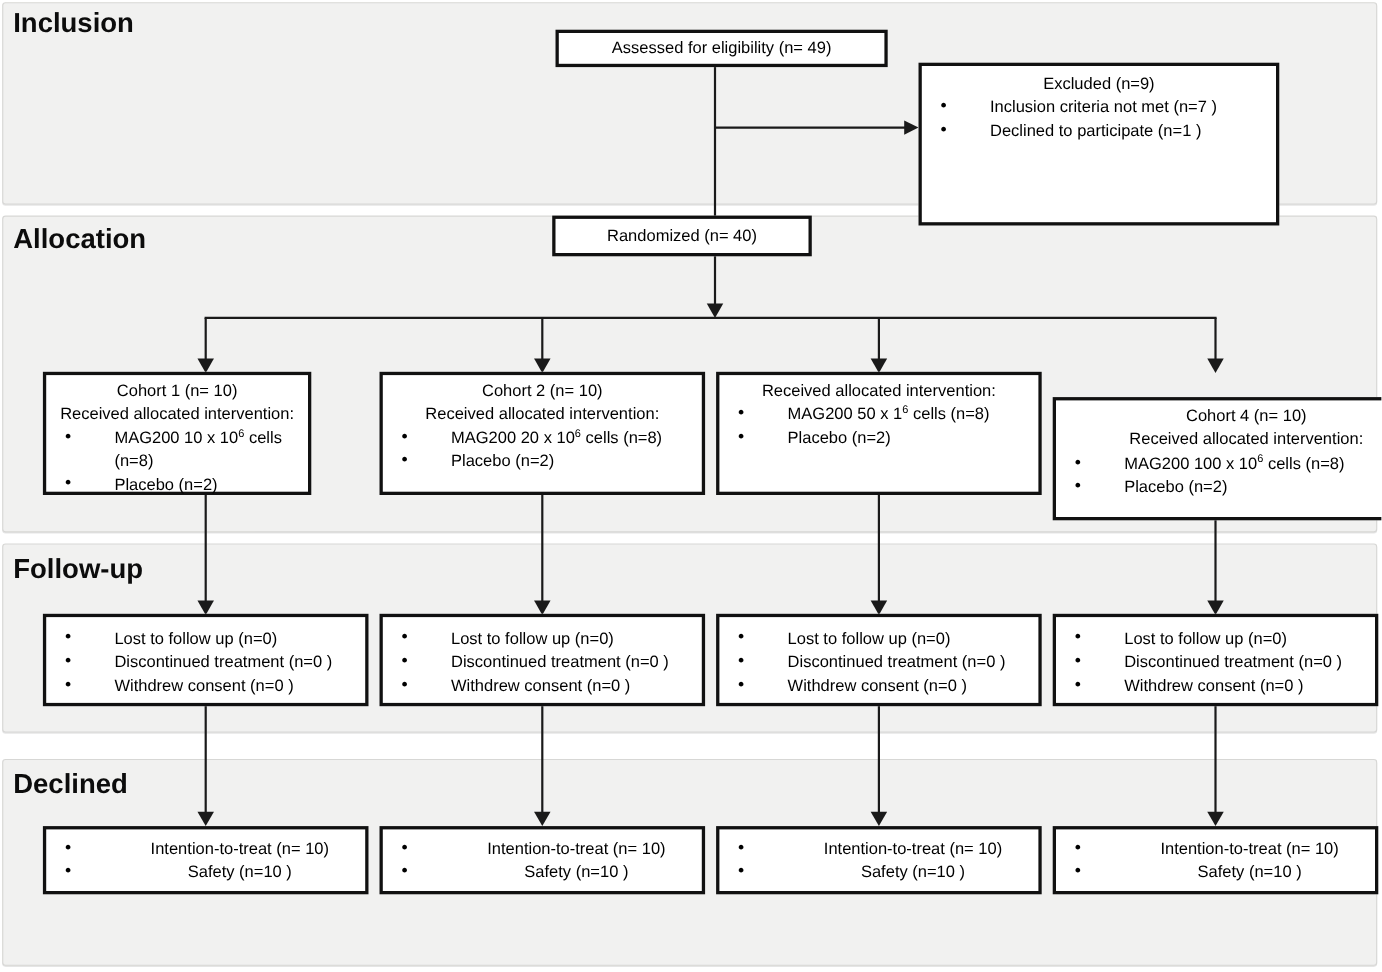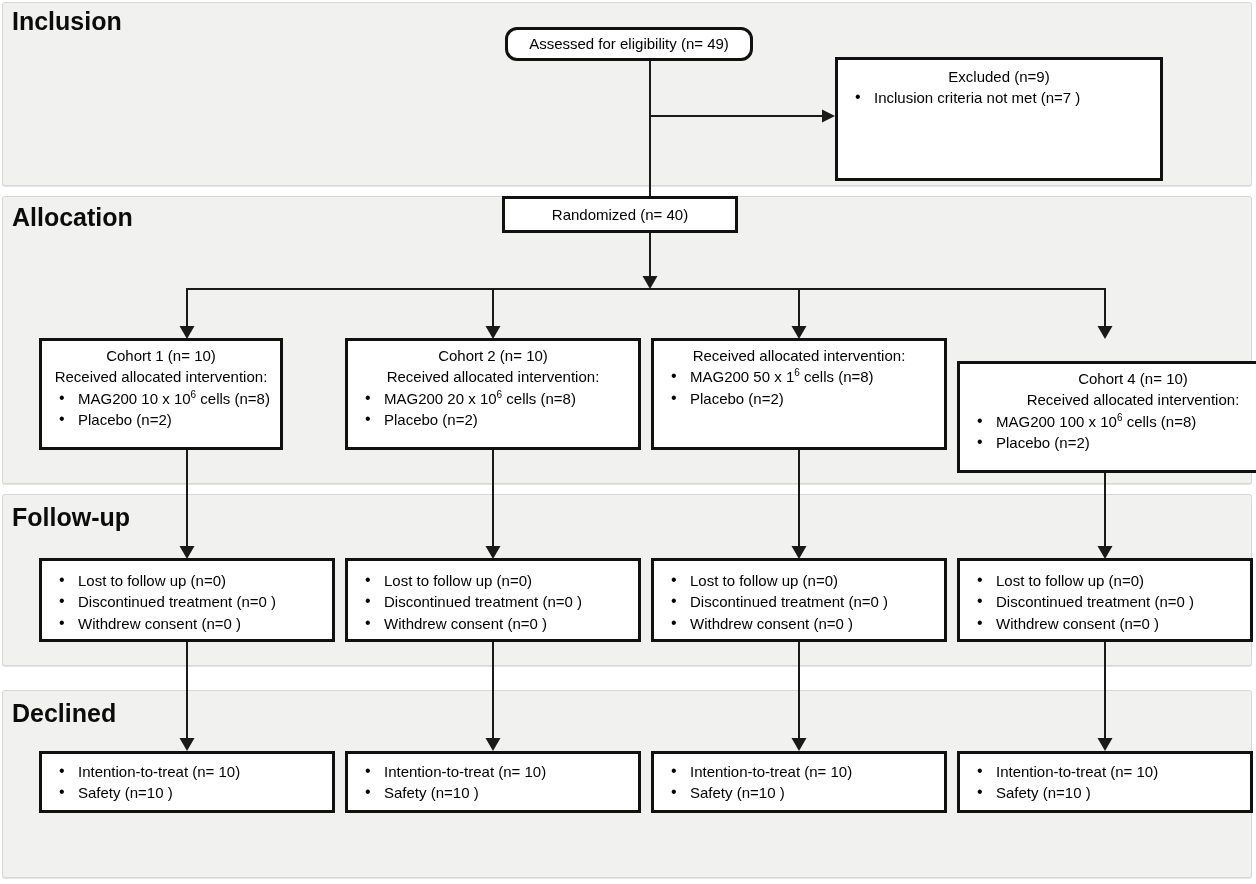--- a/index.html
+++ b/index.html
@@ -33,29 +33,29 @@
   .node{
     position:absolute;z-index:3;
     background:var(--box_bg);
     border:3px solid var(--box_border);
     box-sizing:border-box;
     font-size:15px;line-height:1.42;
   }
   .node.center-text{display:flex;align-items:center;justify-content:center;text-align:center;}
   .node .title-line{text-align:center;}
   ul.blist{margin:0;padding:0;list-style:none;}
-  ul.blist li{position:relative;padding-left:36px;}
+  ul.blist li{position:relative;padding-left:62px;}
   ul.blist li::before{
     content:"\2022";
     position:absolute;left:17px;top:-1px;
     font-size:16px;
   }
   .cohort{padding-top:4px;}
   .fubox{padding-top:9px;}
-  .anbox{padding-top:7px;}
+  .anbox{padding-top:7px;text-align:center;}
   .excluded{padding-top:6px;}
   sup{font-size:10px;line-height:0;}
 </style>
 </head>
 <body>
 
 <div id="canvas">
 
   <div class="band" style="top:2px;height:184px;"></div>
   <div class="band" style="top:196px;height:288px;"></div>
@@ -102,28 +102,29 @@
       <line x1="493" y1="641" x2="493" y2="740"></line>
       <line x1="799" y1="641" x2="799" y2="740"></line>
       <line x1="1105" y1="641" x2="1105" y2="740"></line>
       <polygon points="187,751 179.5,738 194.5,738" stroke="none"></polygon>
       <polygon points="493,751 485.5,738 500.5,738" stroke="none"></polygon>
       <polygon points="799,751 791.5,738 806.5,738" stroke="none"></polygon>
       <polygon points="1105,751 1097.5,738 1112.5,738" stroke="none"></polygon>
     </g>
   </svg>
 
-  <div class="node center-text" style="left:505px;top:27px;width:248px;height:34px;border-radius:12px;">
+  <div class="node center-text" style="left:505px;top:27px;width:302px;height:34px;">
     <span>Assessed for eligibility (n= 49)</span>
   </div>
 
-  <div class="node excluded" style="left:835px;top:57px;width:328px;height:124px;">
+  <div class="node excluded" style="left:835px;top:57px;width:328px;height:148px;">
     <div class="title-line">Excluded (n=9)</div>
     <ul class="blist">
       <li>Inclusion criteria not met (n=7 )</li>
+      <li>Declined to participate (n=1 )</li>
     </ul>
   </div>
 
   <div class="node center-text" style="left:502px;top:196px;width:236px;height:37px;">
     <span>Randomized (n= 40)</span>
   </div>
 
   <div class="node cohort" style="left:39px;top:338px;width:244px;height:112px;">
     <div class="title-line">Cohort 1 (n= 10)</div>
     <div class="title-line">Received allocated intervention:</div>

